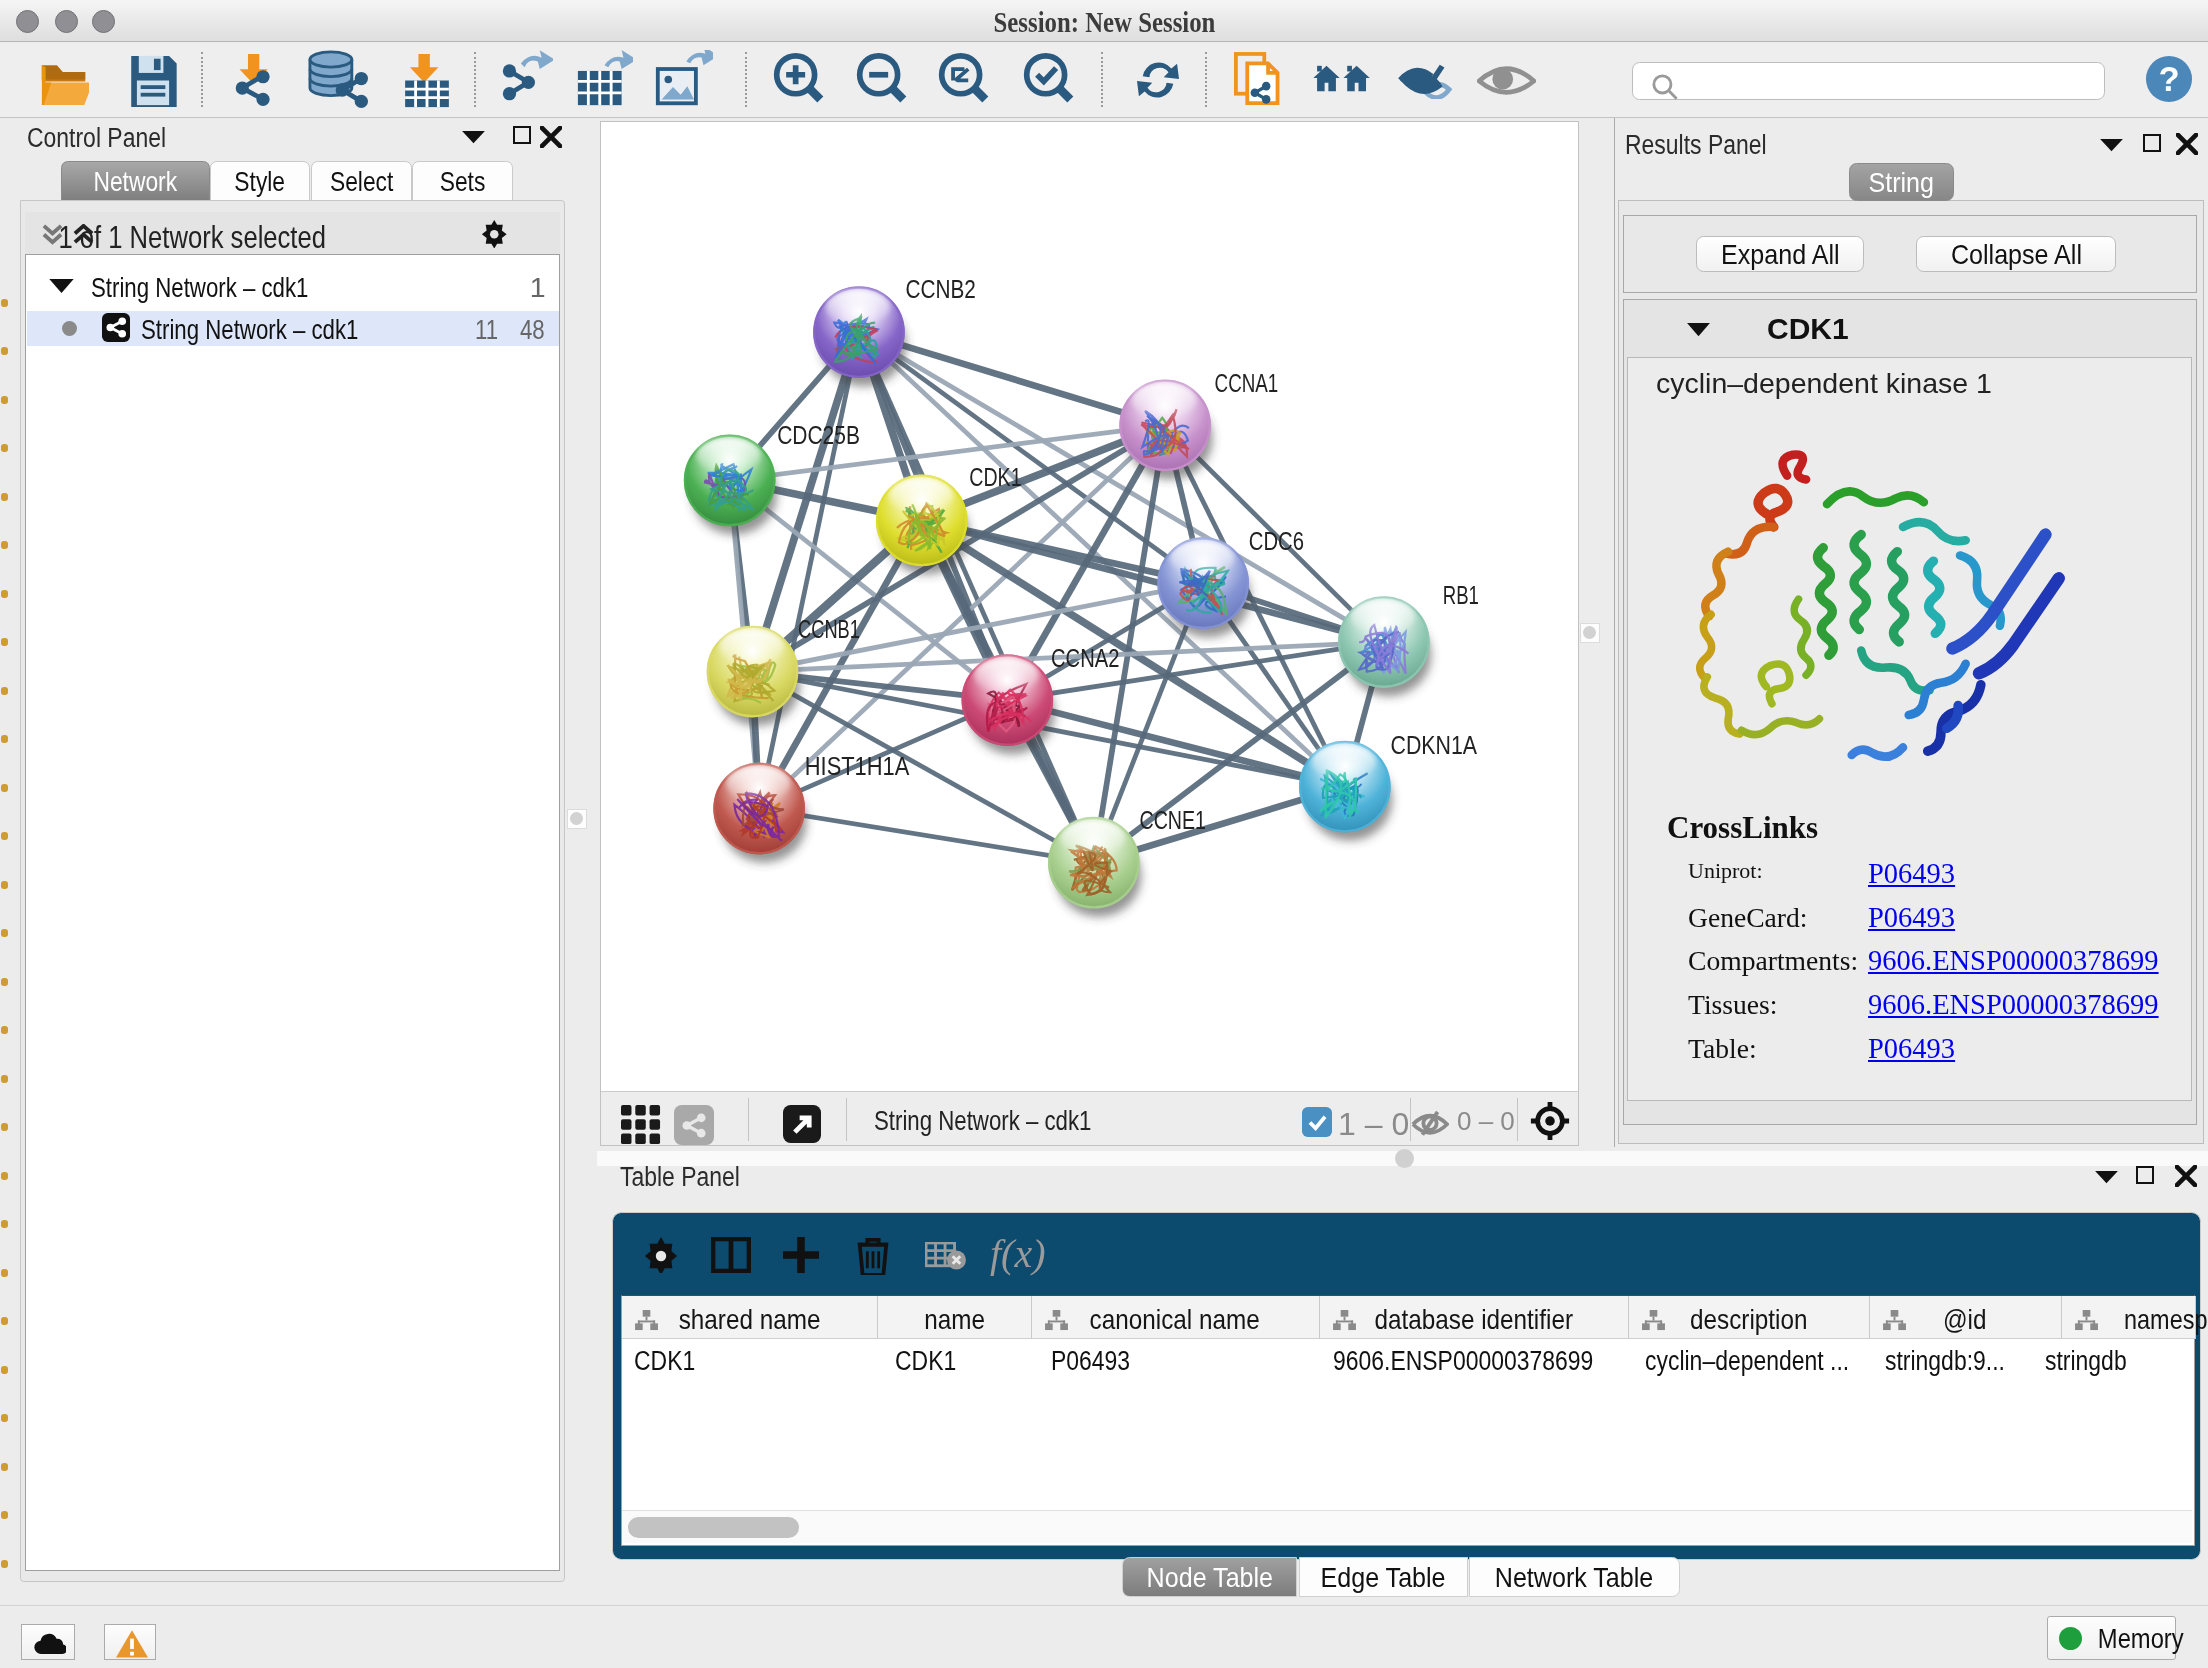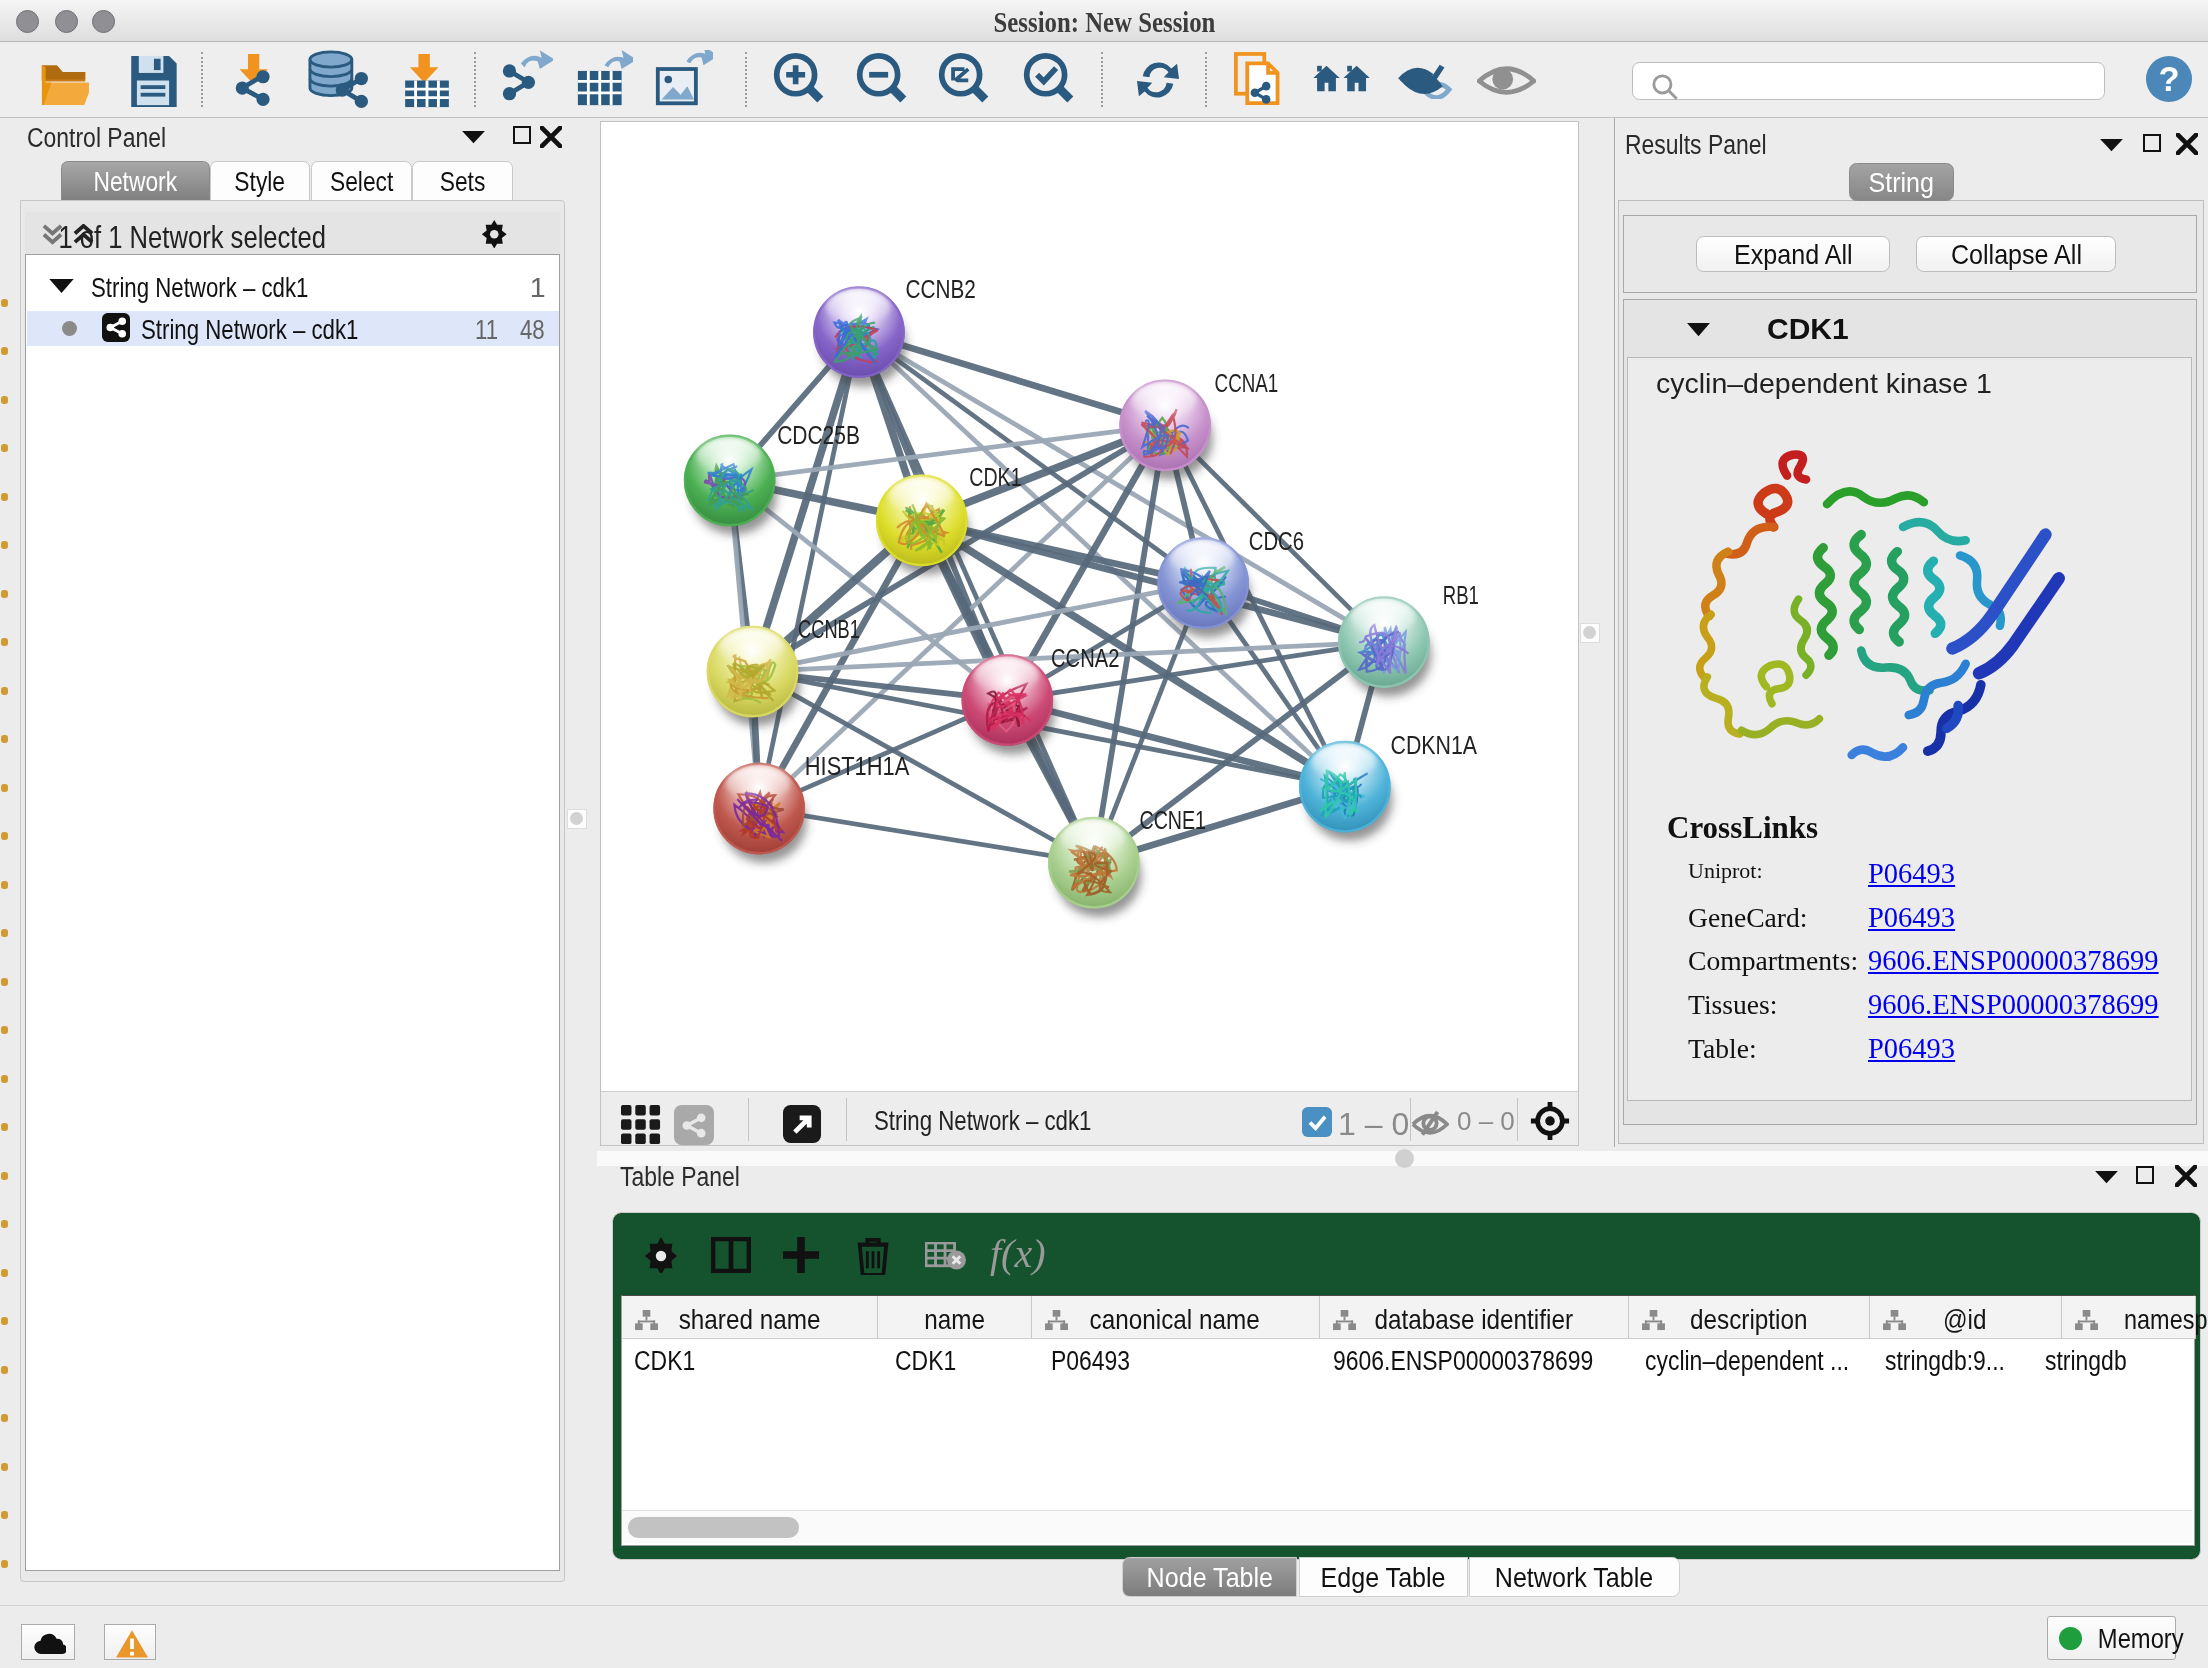--- a/index.html
+++ b/index.html
@@ -24,21 +24,21 @@
 #cp-list { left:3.8px; top:53px; width:535px; height:1317px; background:#ffffff; border:1px solid #9f9f9f; }
 .trow { position:absolute; left:1px; width:532px; height:42px; font-size:28.5px; color:#111; }
 
 #netview { left:600px; top:121px; width:979px; height:1025px; background:#ffffff; border:1px solid #c2c2c2; }
 #netbar { position:absolute; left:0px; top:969px; width:977px; height:54px; background:#ededed; border-top:1px solid #cccccc; }
 
 #rp { left:1614px; top:118px; width:594px; height:1029px; background:#ececec; border-left:1.9px solid #ababab; }
 .rbtn { position:absolute; height:36px; background:linear-gradient(#ffffff,#f1f1f1); border:1.9px solid #bcbcbc; border-radius:7.6px;
   font-size:28.5px; color:#111; text-align:center; }
 
-#tp-box { left:612px; top:1212px; width:1589px; height:348px; background:#14532d; border:1px solid #cccccc; border-radius:9.5px; }
+#tp-box { left:612px; top:1212px; width:1589px; height:348px; background:#0c4a6e; border:1px solid #cccccc; border-radius:9.5px; }
 #tbl { position:absolute; left:7.6px; top:82px; width:1574px; height:251px; background:#ffffff; border:1px solid #9f9f9f; border-top:1.9px solid #4a4a4a; }
 .hcol { position:absolute; top:0px; height:43px; background:#f3f3f3; border-right:1.9px solid #c9c9c9; border-bottom:1px solid #cfcfcf; font-size:27.6px; color:#151515; }
 .hlbl { position:absolute; width:100%; text-align:center; top:7.6px; }
 .cell { position:absolute; top:50px; font-size:27px; color:#111; }
 .btab { position:absolute; top:0; height:40px; border:1px solid #cfcfcf; background:#fdfdfd; color:#111;
   font-size:28.5px; text-align:center; line-height:38px; }
 
 #statusbar { left:0; top:1605px; width:2208px; height:63px; background:#ececec; border-top:1px solid #d2d2d2; }
 .sbtn { position:absolute; background:linear-gradient(#fdfdfd,#f0f0f0); border:1.9px solid #ababab; }
 a.lnk { color:#0000ee; text-decoration:underline; }
@@ -676,21 +676,21 @@
     <svg class="abs" style="left:485px;top:21px" width="23" height="13.3" viewBox="0 0 24 14">
       <path d="M0 0 h24 l-12 13 z" fill="#111"></path>
     </svg>
     <div class="abs" style="left:528px;top:16px;width:18px;height:18px;border:2.9px solid #111"></div>
     <svg class="abs" style="left:561px;top:15px" width="22" height="22" viewBox="0 0 23 23">
       <path d="M2 2 L21 21 M21 2 L2 21" stroke="#111" stroke-width="5" stroke-linecap="round"></path>
     </svg>
     <div class="abs" style="left:2.9px;top:82px;width:586px;height:944px;background:#e8e8e8;border:1px solid #bdbdbd"></div>
     <div class="abs" style="left:234px;top:45px;width:105px;height:38px;background:linear-gradient(#a3a3a3,#878787);border:1px solid #8a8a8a;border-radius:7.6px;color:#fff;font-size:28.5px;text-align:center;line-height:36px"><span class="cxc9">String</span></div>
     <div class="abs" style="left:7.6px;top:97px;width:574px;height:78px;background:#e8e8e8;border:1.9px solid #a8a8a8"></div>
-    <div class="rbtn" style="left:81px;top:118px;width:194px;line-height:34px"><span class="cxc9">Expand All</span></div>
+    <div class="rbtn" style="left:81px;top:118px;width:168px;line-height:34px"><span class="cxc9">Expand All</span></div>
     <div class="rbtn" style="left:301px;top:118px;width:200px;line-height:34px"><span class="cxc9">Collapse All</span></div>
     <div class="abs" style="left:7.6px;top:181px;width:574px;height:826px;background:#e4e4e4;border:1px solid #a8a8a8"></div>
     <svg class="abs" style="left:72px;top:205px" width="23" height="14.3" viewBox="0 0 24 15">
       <path d="M0 0 h24 l-12 14 z" fill="#111"></path>
     </svg>
     <div class="abs" style="left:152px;top:194px;font-size:30px;font-weight:bold;color:#111">CDK1</div>
     <div class="abs" style="left:12.4px;top:239px;width:565px;height:744px;background:#ececec;border:1px solid #b8b8b8"></div>
     <div class="abs" style="left:41px;top:249px;font-size:28.5px;color:#222">cyclin–dependent kinase 1</div>
     <svg class="abs" style="left:60px;top:329px" width="399" height="329" viewBox="0 0 420 346">
 <g fill="none" stroke-linecap="round">

